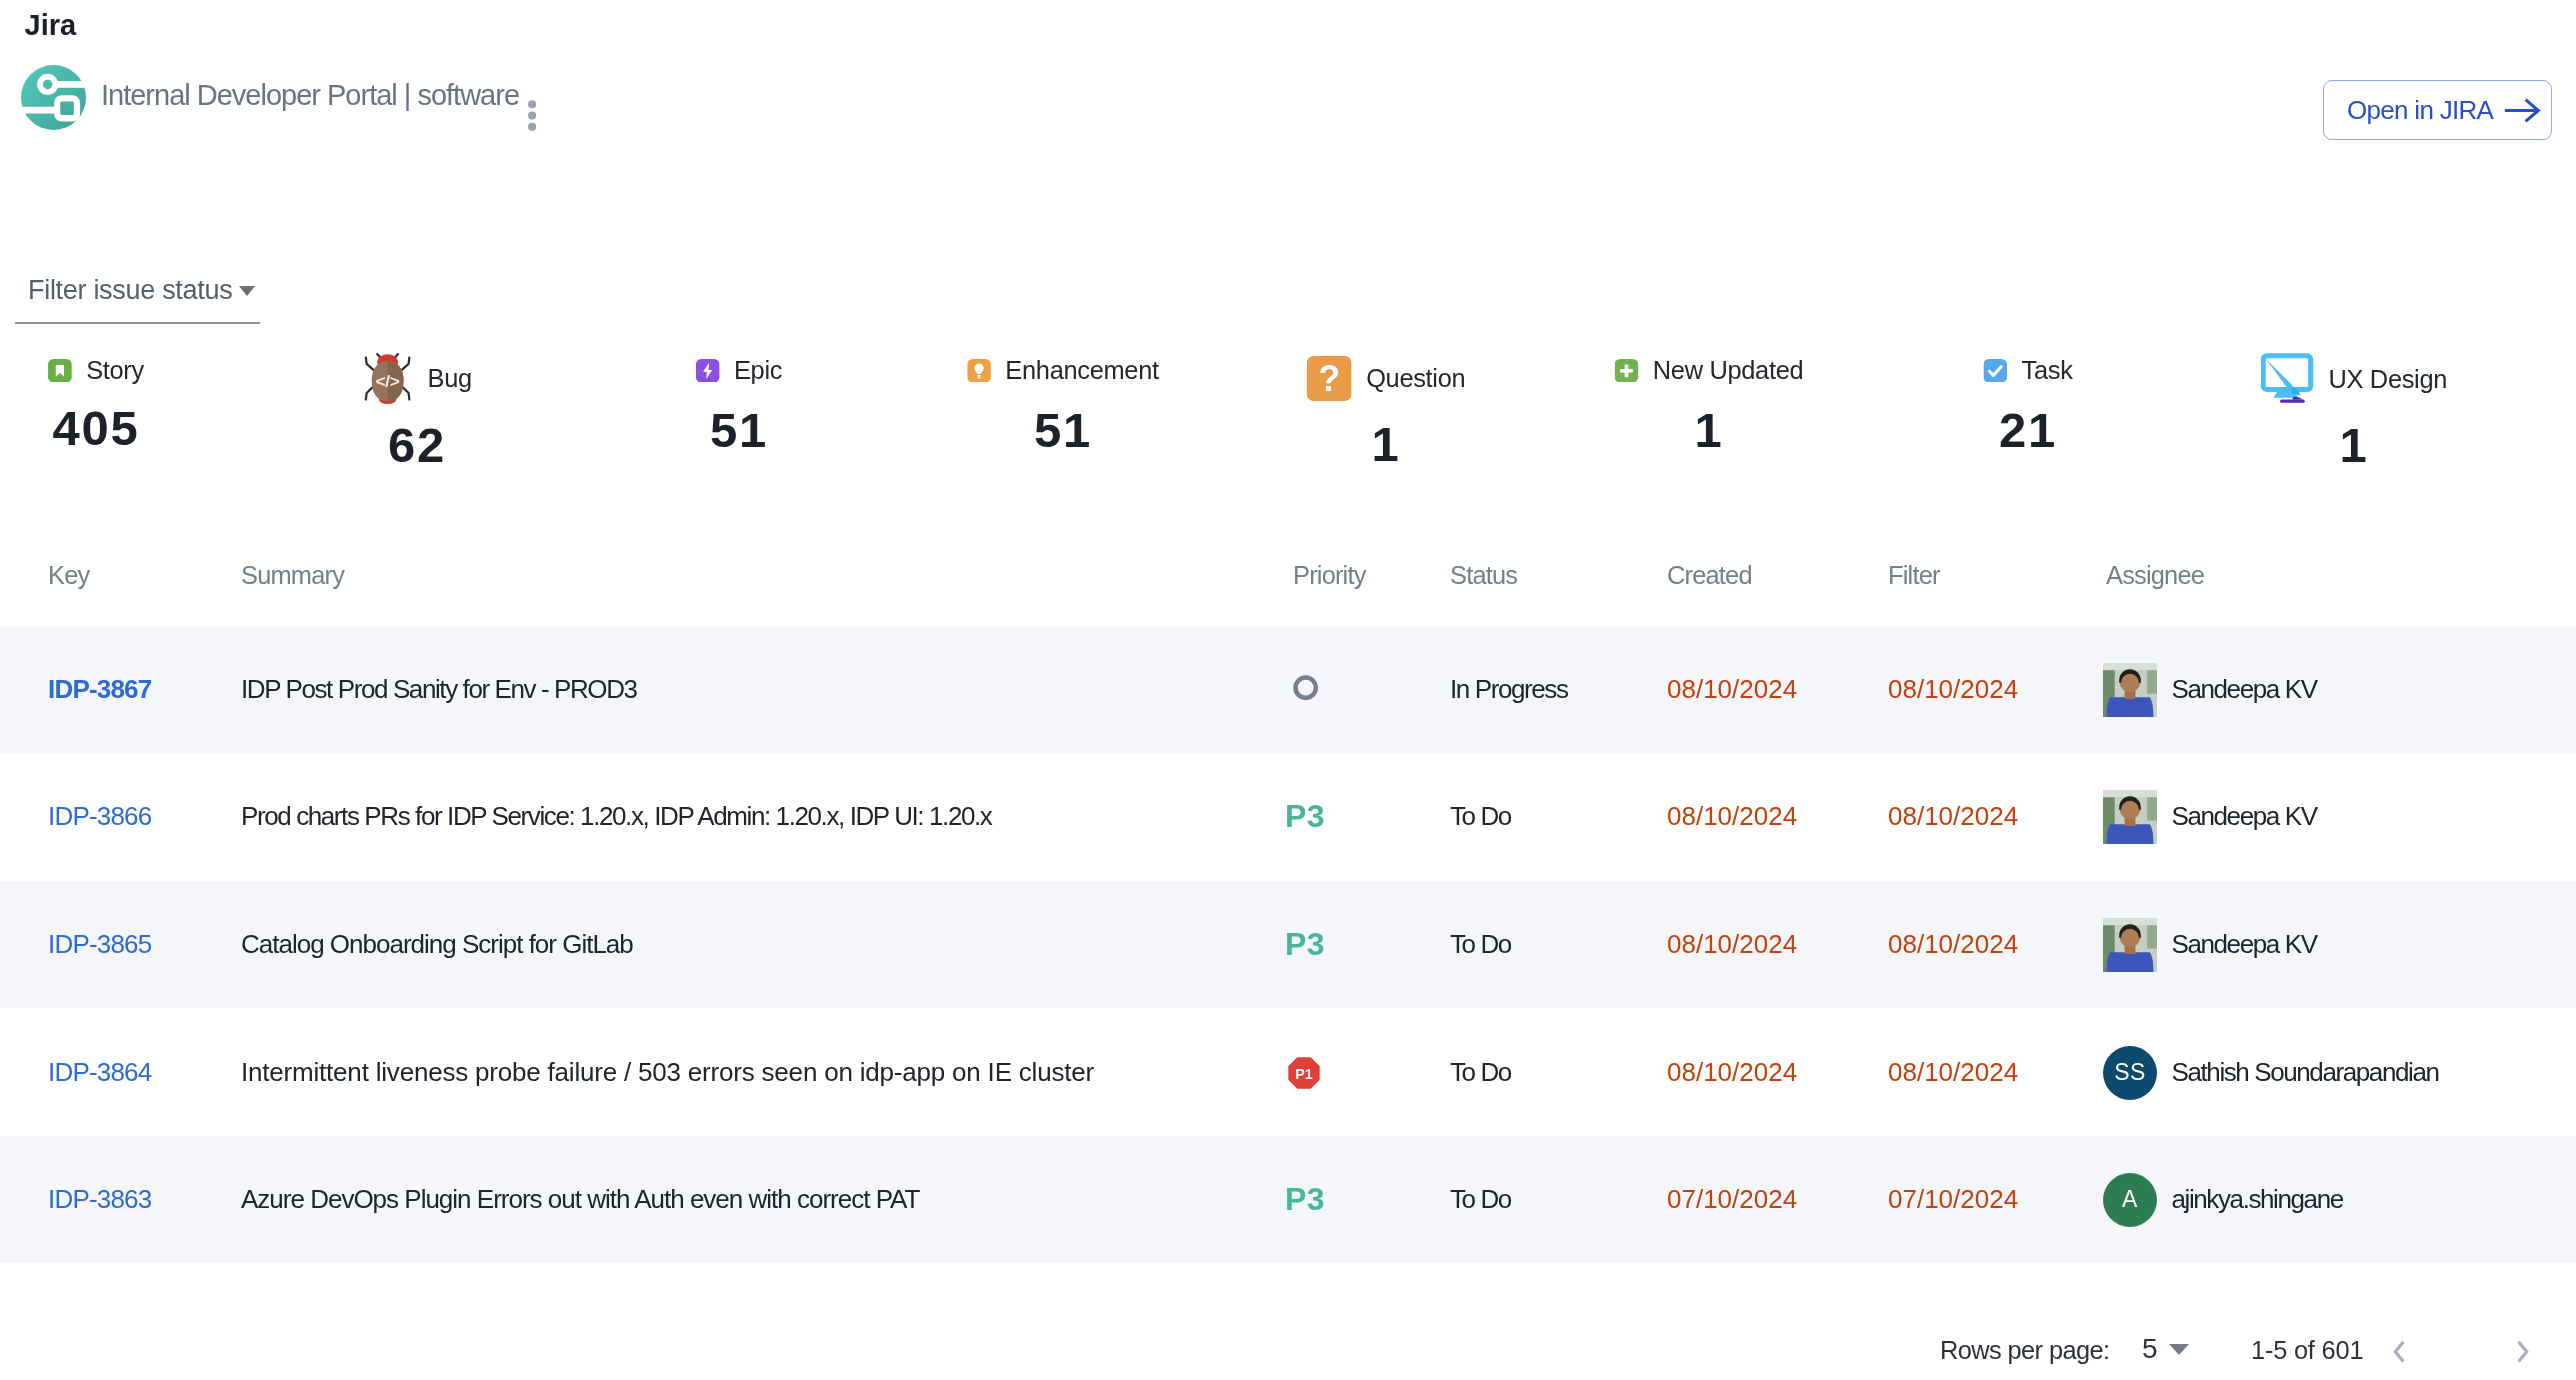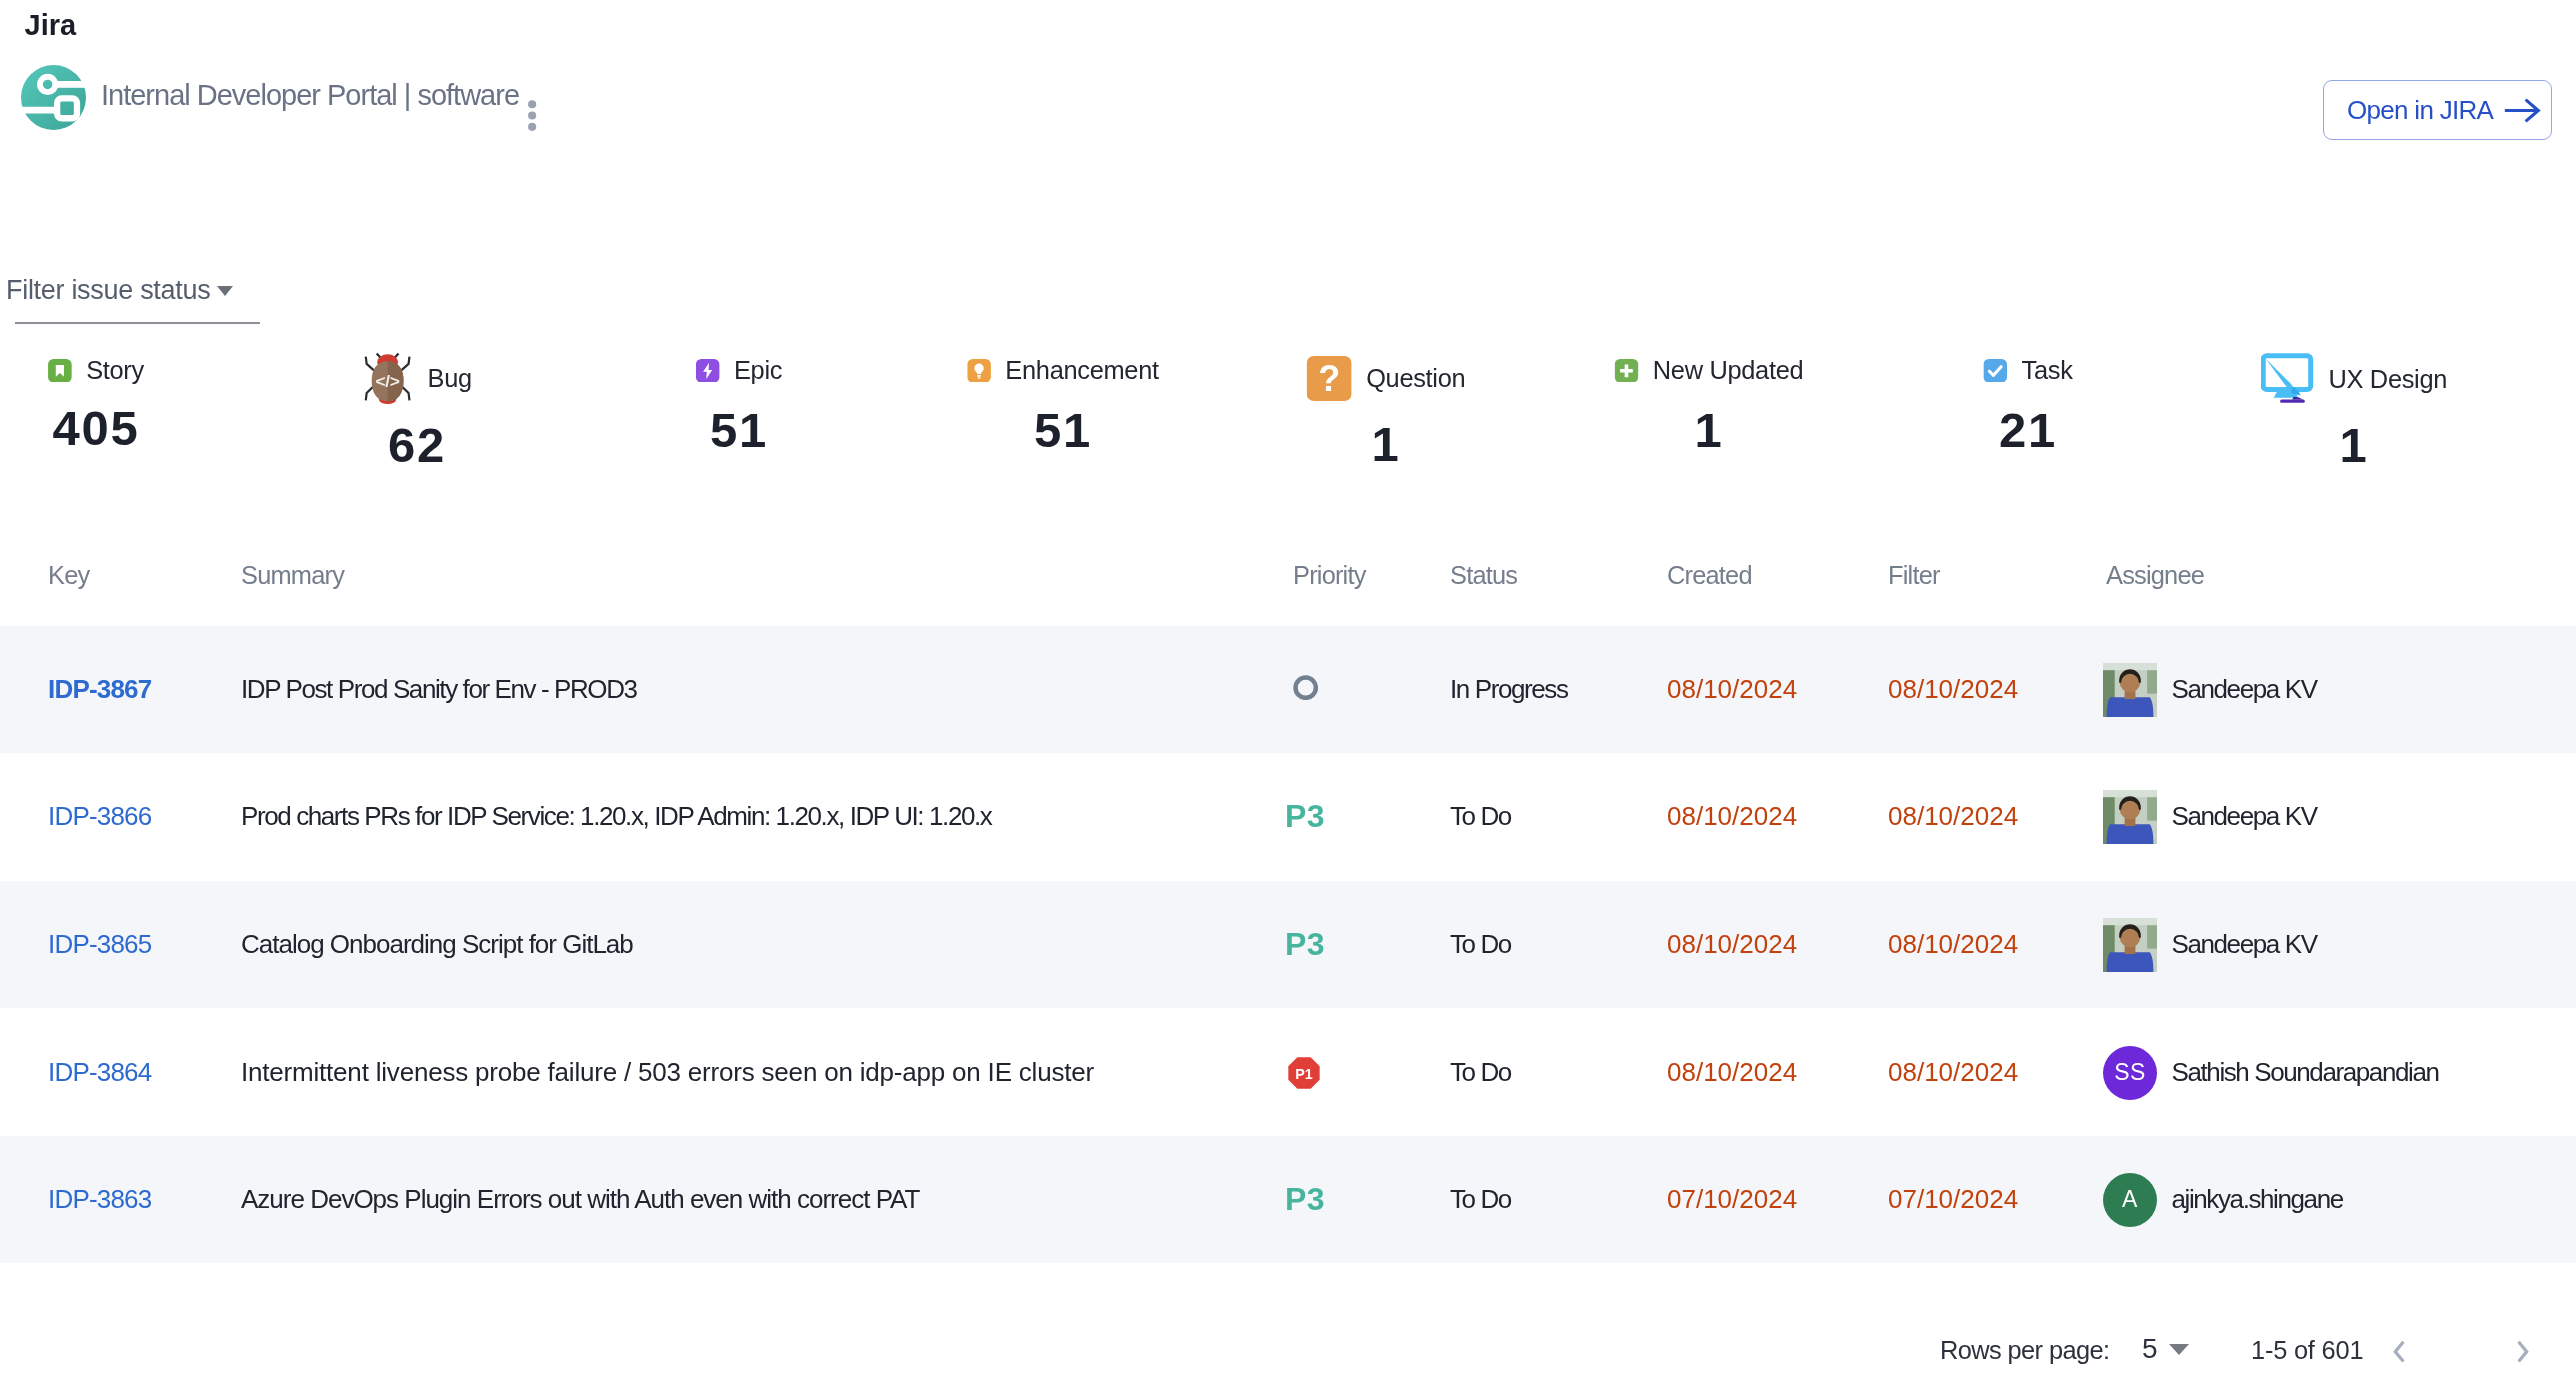--- a/index.html
+++ b/index.html
@@ -45,21 +45,21 @@
     <circle cx="9" cy="22.5" r="4.5" fill="#9aa2b1"></circle>
     <circle cx="9" cy="35" r="4.5" fill="#9aa2b1"></circle>
   </svg>
   <div class="abs" style="left:2323px; top:80px; width:229px; height:60px; border:1.8px solid #93a7e4; border-radius:9px; display:flex; align-items:center; justify-content:flex-start; padding-left:23px; gap:10px; color:#2750c8; font-size:26px; letter-spacing:-0.7px;">
     <span>Open in JIRA</span>
     <svg width="38" height="29" viewBox="0 0 42 32" fill="none" stroke="#2750c8" stroke-width="3.5">
         <path d="M2 16 H38 M25 4 L39 16 L25 28"></path>
       </svg>
   </div>
 
-  <div class="abs" style="left:6px; top:275px; font-size:27px; color:#555e6e; letter-spacing:-0.3px;">Filter issue status<span style="display:inline-block; margin-left:6.3px; vertical-align:middle; width:0; height:0; border-left:8.2px solid transparent; border-right:8.2px solid transparent; border-top:10px solid #6b6f76; margin-bottom:1.8px;"></span></div>
+  <div class="abs" style="left:28px; top:275px; font-size:27px; color:#555e6e; letter-spacing:-0.3px;">Filter issue status<span style="display:inline-block; margin-left:6.3px; vertical-align:middle; width:0; height:0; border-left:8.2px solid transparent; border-right:8.2px solid transparent; border-top:10px solid #6b6f76; margin-bottom:1.8px;"></span></div>
   <div class="abs" style="left:14.5px; top:322px; width:245px; height:1.8px; background:#8f9097;"></div>
 
   <div class="stat" style="left:96px; top:356px;">
     <div class="lab">
       <svg width="23.6" height="23.6" viewBox="0 0 26 26">
           <rect width="26" height="26" rx="6" fill="#68b044"></rect>
           <path d="M8.5 6.5 h9 v13 l-4.5 -4.2 l-4.5 4.2 z" fill="#fff"></path>
         </svg>
       <span>Story</span>
     </div>
@@ -243,21 +243,21 @@
   <div class="rowline" style="left:1287px; top:1009px;">
       <svg width="34" height="34" viewBox="0 0 38 38">
         <path d="M11.5 1.5 h15 l10 10 v15 l-10 10 h-15 l-10 -10 v-15 z" fill="#e03e36"></path>
         <text x="19" y="25.5" font-size="16" font-weight="bold" fill="#fff" text-anchor="middle" font-family="Liberation Sans">P1</text>
       </svg>
     </div>
   <div class="rowline cell" style="left:1450px; top:1009px;">To Do</div>
   <div class="rowline date" style="left:1667px; top:1009px;">08/10/2024</div>
   <div class="rowline date" style="left:1888px; top:1009px;">08/10/2024</div>
   <div class="rowline" style="left:2103px; top:1009px;">
-      <span class="avat" style="background:#6d28d9;">SS</span>
+      <span class="avat" style="background:#0c4a6e;">SS</span>
       <span class="cell" style="margin-left:14.5px;">Sathish Soundarapandian</span>
     </div>
 
   <div class="rowline link" style="left:48px; top:1136px;">IDP-3863</div>
   <div class="rowline cell" style="left:241px; top:1136px; letter-spacing:-1px;">Azure DevOps Plugin Errors out with Auth even with correct PAT</div>
   <div class="rowline p3" style="left:1285px; top:1136px;">P3</div>
   <div class="rowline cell" style="left:1450px; top:1136px;">To Do</div>
   <div class="rowline date" style="left:1667px; top:1136px;">07/10/2024</div>
   <div class="rowline date" style="left:1888px; top:1136px;">07/10/2024</div>
   <div class="rowline" style="left:2103px; top:1136px;">

